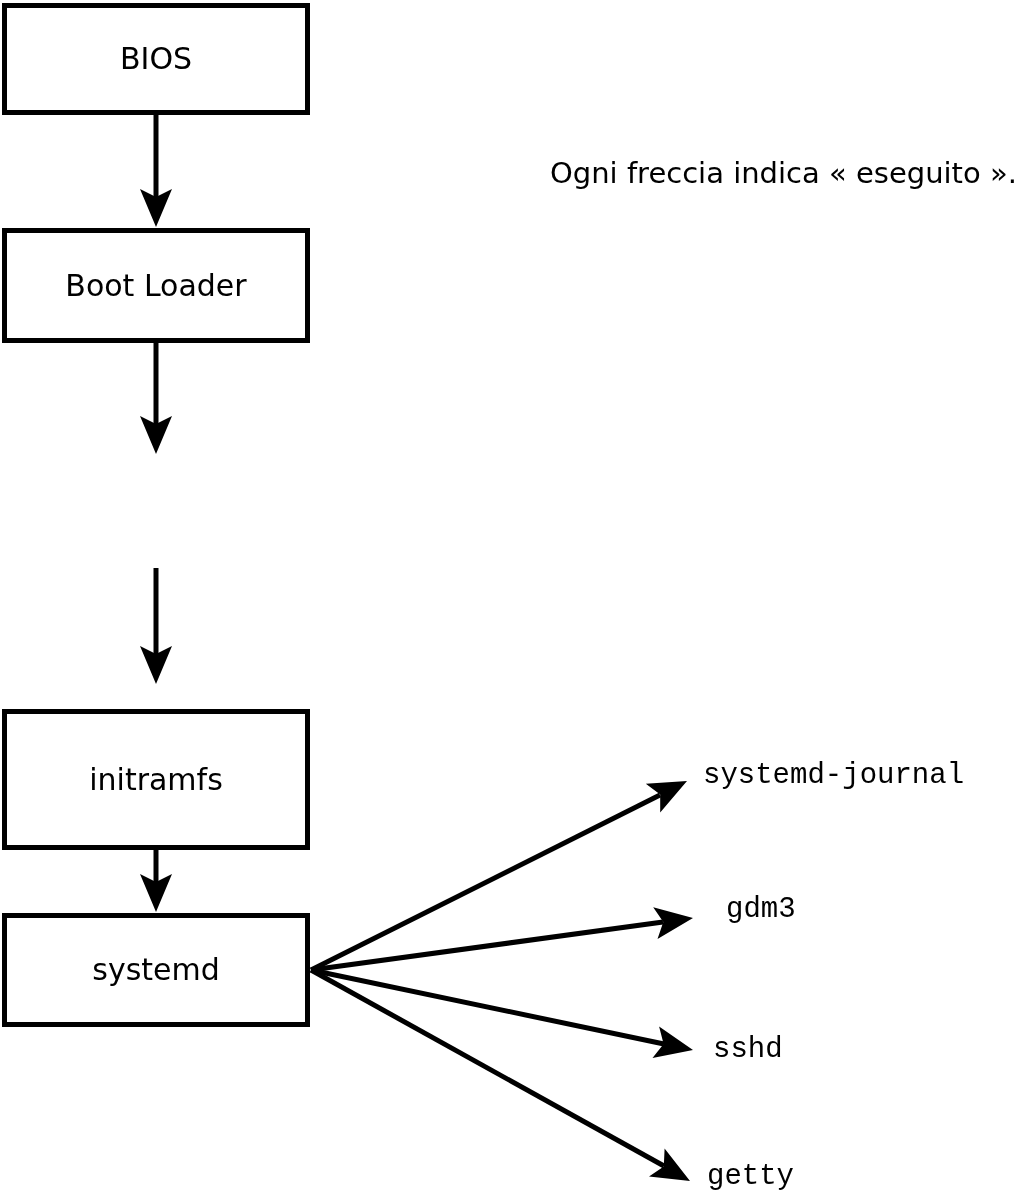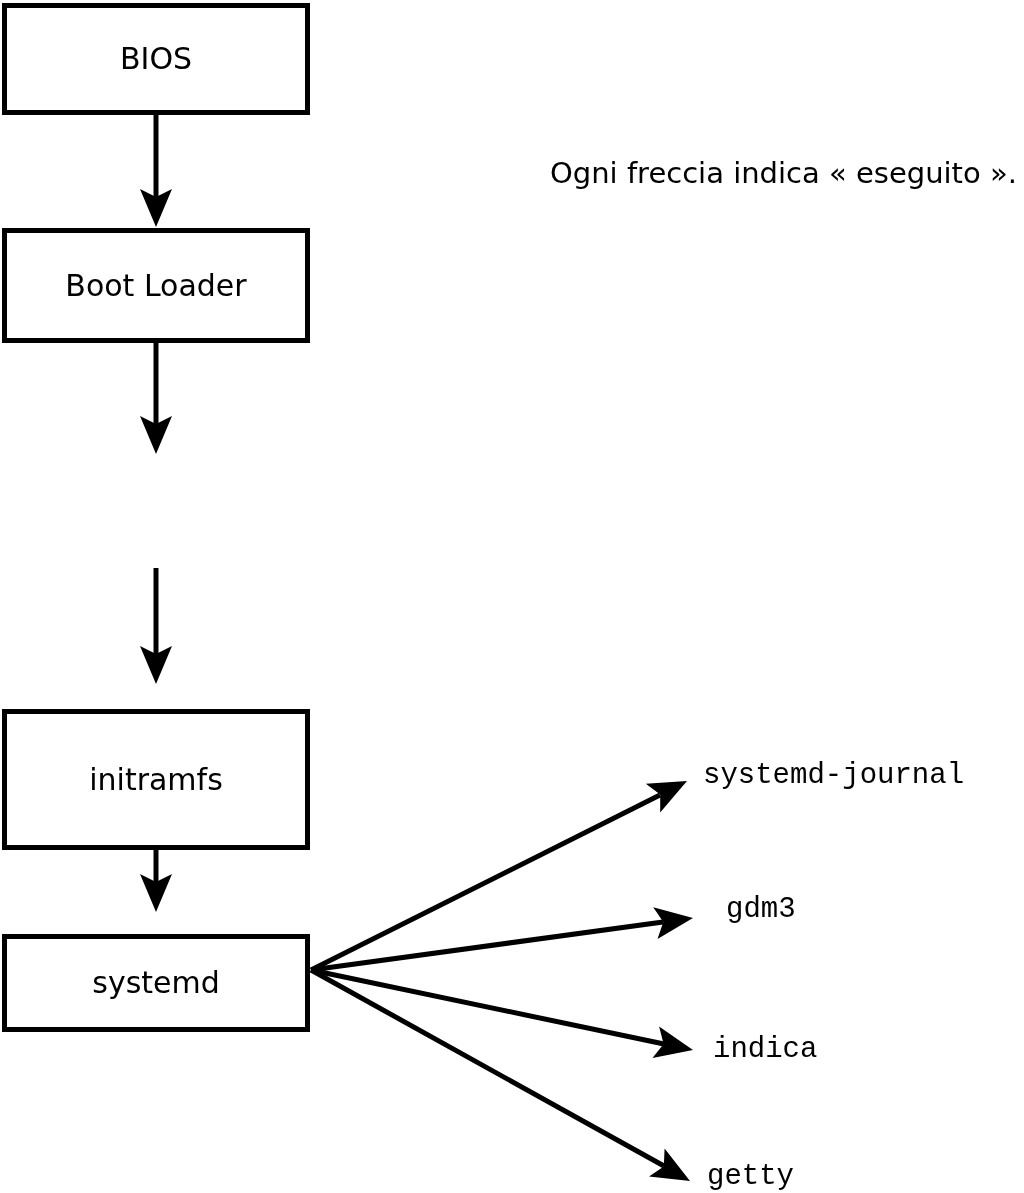--- a/index.html
+++ b/index.html
@@ -36,21 +36,21 @@
     justify-content: center;
     font-size: 30px;
     line-height: 1;
     white-space: nowrap;
     z-index: 2;
   }
   #box-bios        { top: 3px;   height: 112px; }
   #box-boot-loader { top: 228px; height: 115px; }
   #box-nucleo      { top: 455px; height: 115px; }
   #box-initramfs   { top: 685px; height: 141px; margin-top: 24px; }
-  #box-systemd     { top: 934px; height: 98px; align-items: center; }
+  #box-systemd     { top: 913px; height: 114px; align-items: center; }
 
   .caption {
     position: absolute;
     left: 550px;
     top: 156px;
     font-size: 29px;
     line-height: 34px;
     white-space: nowrap;
   }
   .svc-label {
@@ -111,16 +111,16 @@
   </div>
 
   <div class="flow-box" id="box-systemd">
     <span>systemd</span>
   </div>
 
   <div class="caption">Ogni freccia indica « eseguito ».</div>
 
   <div class="svc-label" id="svc-systemd-journal">systemd-journal</div>
   <div class="svc-label" id="svc-gdm3">gdm3</div>
-  <div class="svc-label" id="svc-getty">indica</div>
+  <div class="svc-label" id="svc-getty">sshd</div>
   <div class="svc-label" id="svc-sshd">getty</div>
 
 </div>
 
 </body></html>

